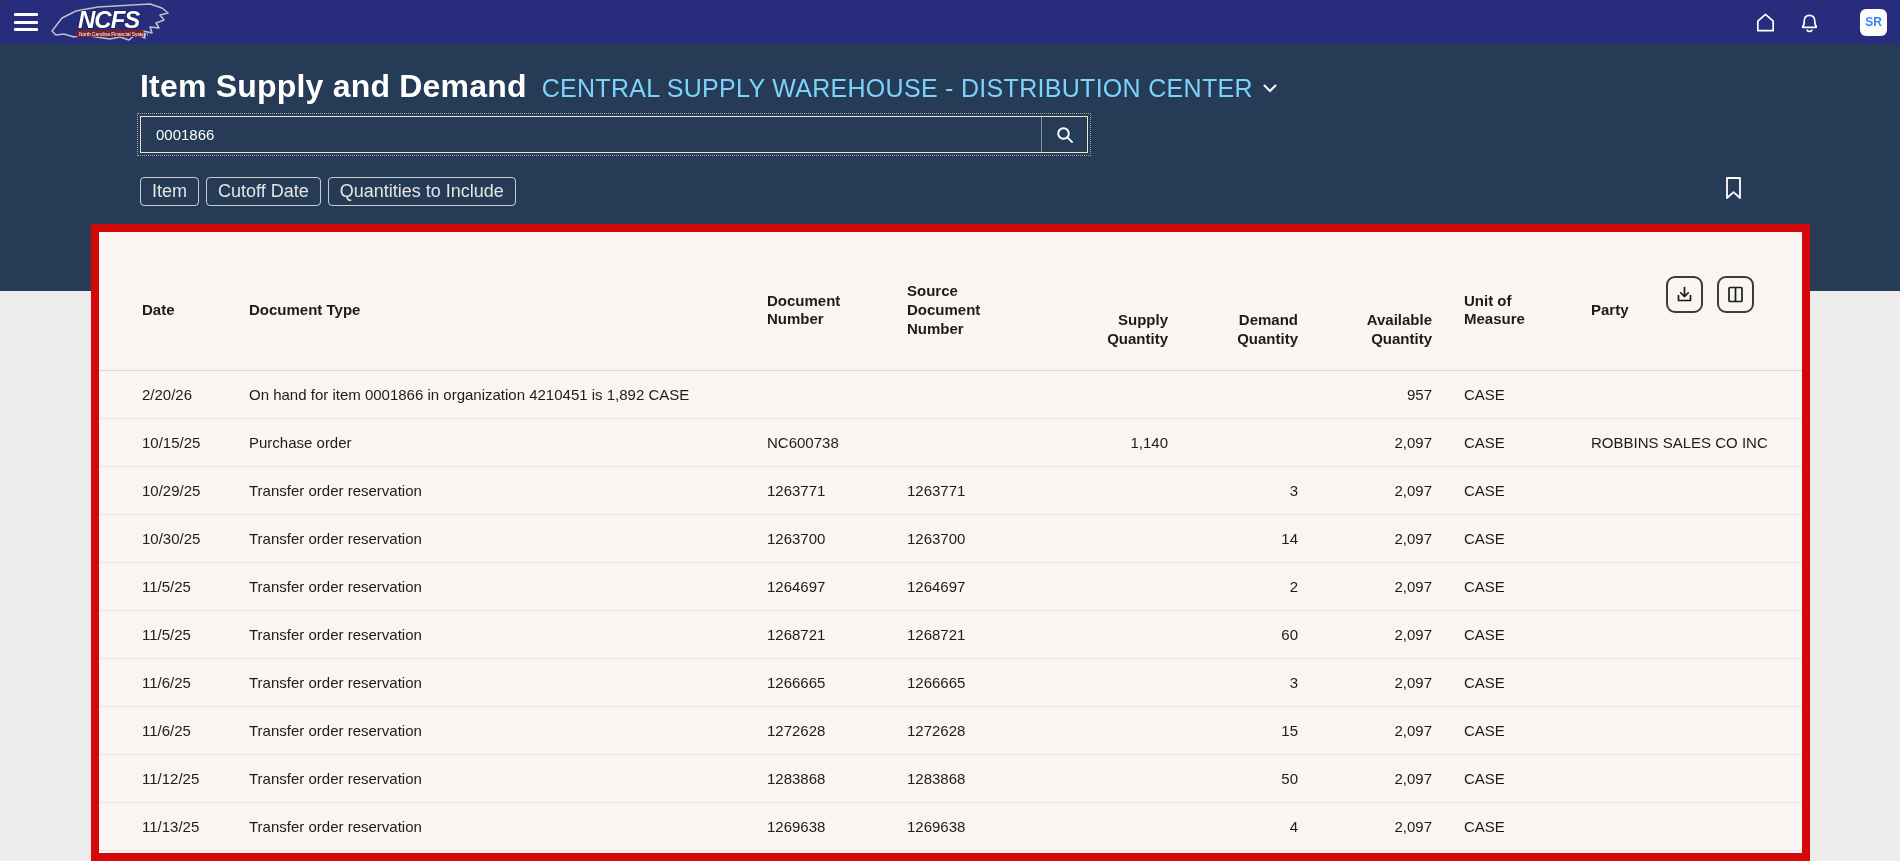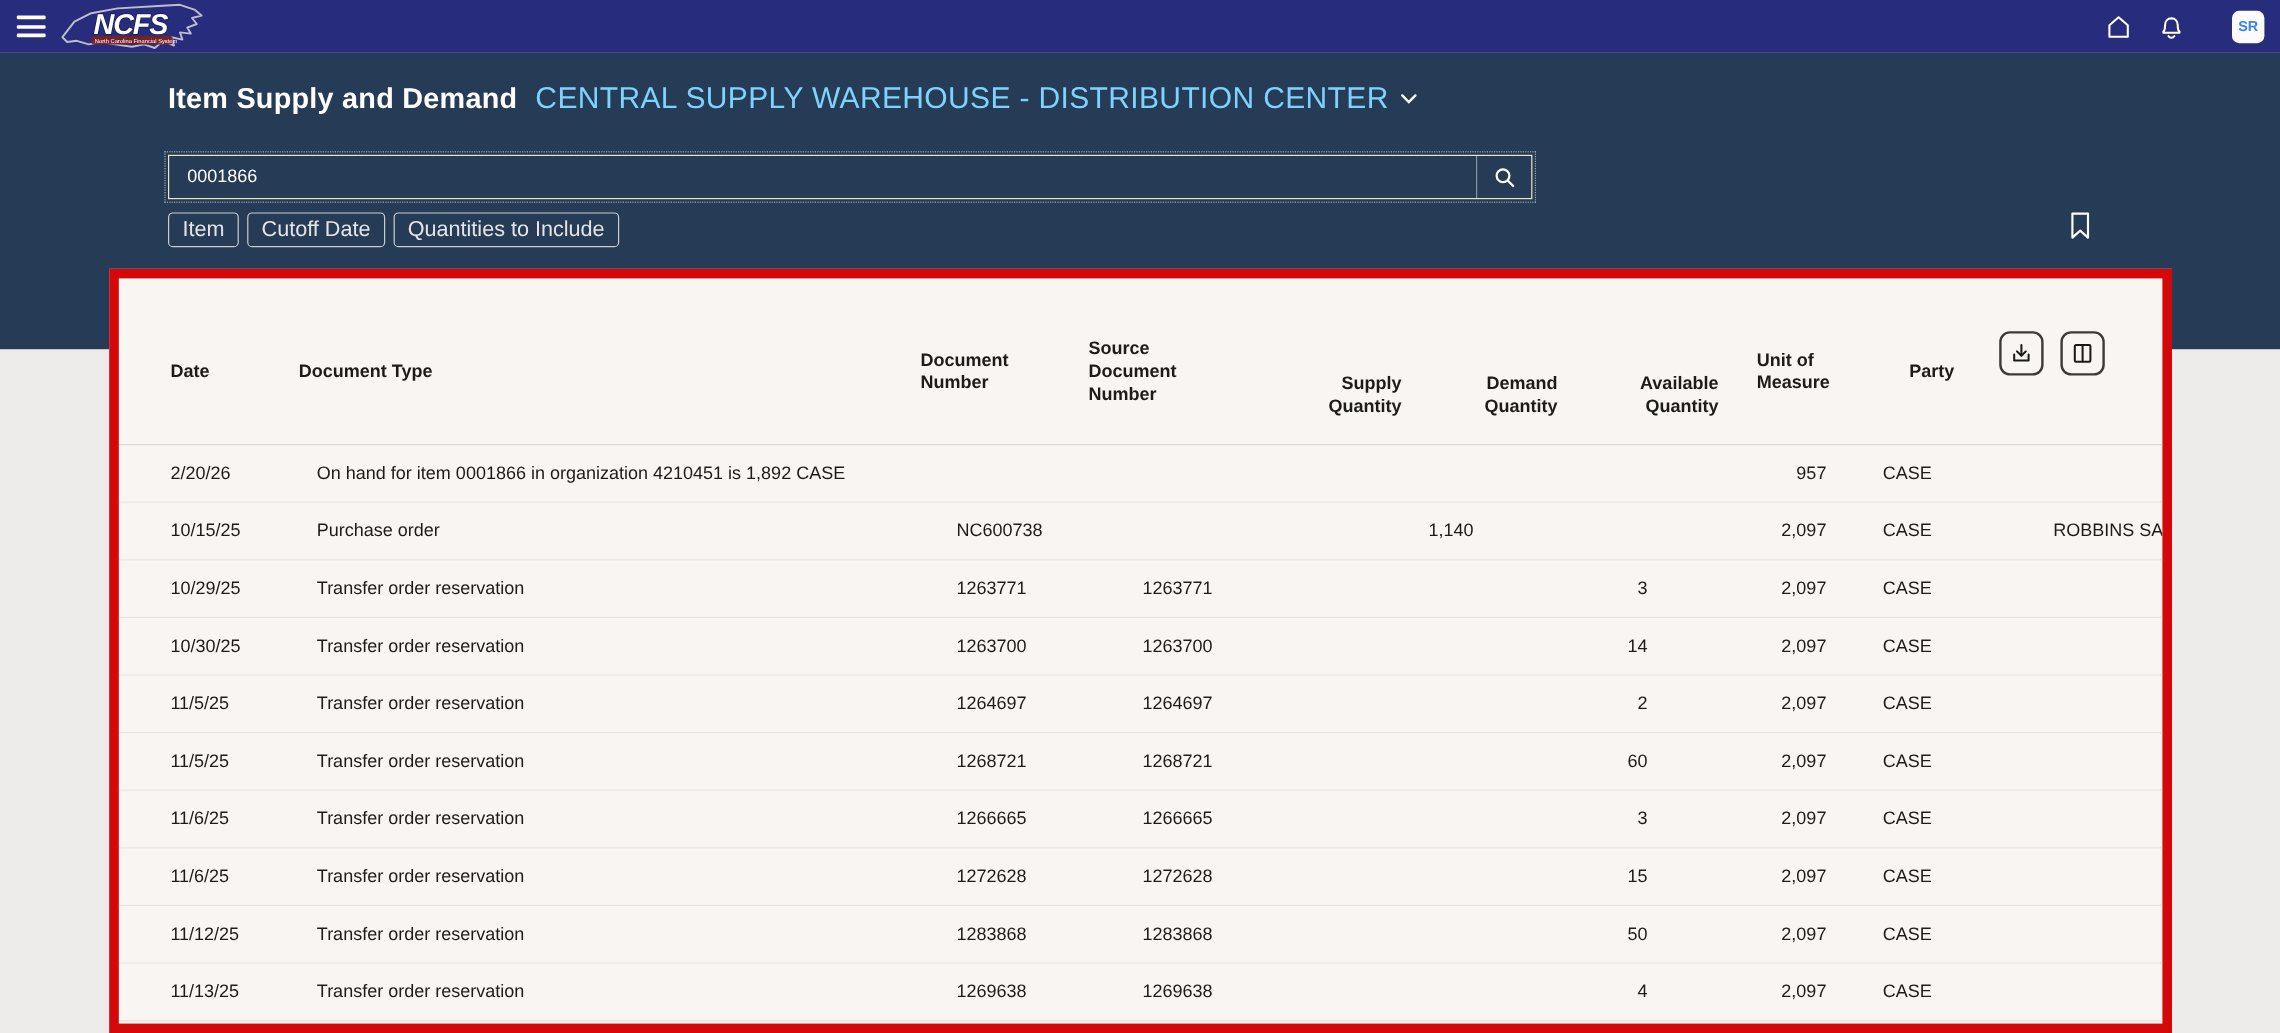--- a/index.html
+++ b/index.html
@@ -17,25 +17,25 @@
   .nav-icon { width:26px; height:26px; display:flex; align-items:center; justify-content:center; cursor:pointer; }
   .avatar { width:27px; height:27px; margin-left:20px; background:#fcfcfc; border-radius:6px;
             display:flex; align-items:center; justify-content:center;
             font-size:12px; color:#3b82f6; font-weight:bold; cursor:pointer; }
 
   
   .hero { position:absolute; left:0; top:44px; width:1900px; height:247px;
           background:var(--hero_bg,#253b56); z-index:1; }
   .page-title-row { position:absolute; left:140px; top:24px; display:flex; align-items:baseline; gap:15px;
                     color:#fff; white-space:nowrap; }
-  .page-title { font-size:24px; font-weight:700; letter-spacing:0.2px; }
+  .page-title { font-size:32px; font-weight:700; letter-spacing:0.2px; }
   .org-picker { display:flex; align-items:center; gap:10px; cursor:pointer; }
   .org-name { font-size:25px; font-weight:400; letter-spacing:0.3px; color:#7dd3fc; }
 
-  .searchbar { position:absolute; left:140px; top:85px; width:1137px; height:37px;
+  .searchbar { position:absolute; left:140px; top:72px; width:948px; height:37px;
                border:1px solid #eae6c6; outline:1px dotted rgba(255,255,240,0.55); outline-offset:2px;
                display:flex; align-items:stretch; }
   .search-input { flex:1; background:transparent; border:none; color:#fff; font-size:15px;
                   padding:0 15px; font-family:"Liberation Sans", sans-serif; }
   .search-btn { width:46px; border-left:1px solid rgba(255,255,255,0.45); display:flex;
                 align-items:center; justify-content:center; cursor:pointer; background:transparent; border-top:none; border-right:none; border-bottom:none; }
 
   .chips { position:absolute; left:140px; top:133px; display:flex; gap:7px; }
   .chip { height:29px; padding:0 11px; display:flex; align-items:center; border:1px solid rgba(255,255,255,0.75);
           border-radius:4px; color:#e5e5e5; font-size:18px; background:transparent; cursor:pointer;
@@ -56,21 +56,21 @@
   .header-row { height:58px; margin-top:40px; }
   .hcell { font-size:15px; font-weight:700; color:#1d1c1a; line-height:1.25; cursor:pointer; }
   .hcell span { display:inline-block; }
   .c-docnum span { max-width:86px; }
   .c-srcdoc span { max-width:126px; }
   .c-supply, .c-demand, .c-avail { text-align:right; }
   .c-supply span, .c-demand span, .c-avail span { max-width:76px;margin-top:39px; }
   .c-uom { padding-left:32px; }
   .c-uom span { max-width:66px; }
 
-  .table-body .trow { height:48px; border-bottom:1px solid #e8e5e1; cursor:default;gap:15px; }
+  .table-body .trow { height:48px; border-bottom:1px solid #e8e5e1; cursor:default; }
   .tcell { font-size:15px; color:#1d1c1a; white-space:nowrap; overflow:hidden; }
 
   svg { display:block; }
 </style>
 </head>
 <body>
 
 <div class="navbar">
   <div class="hamburger">
     <span></span>

